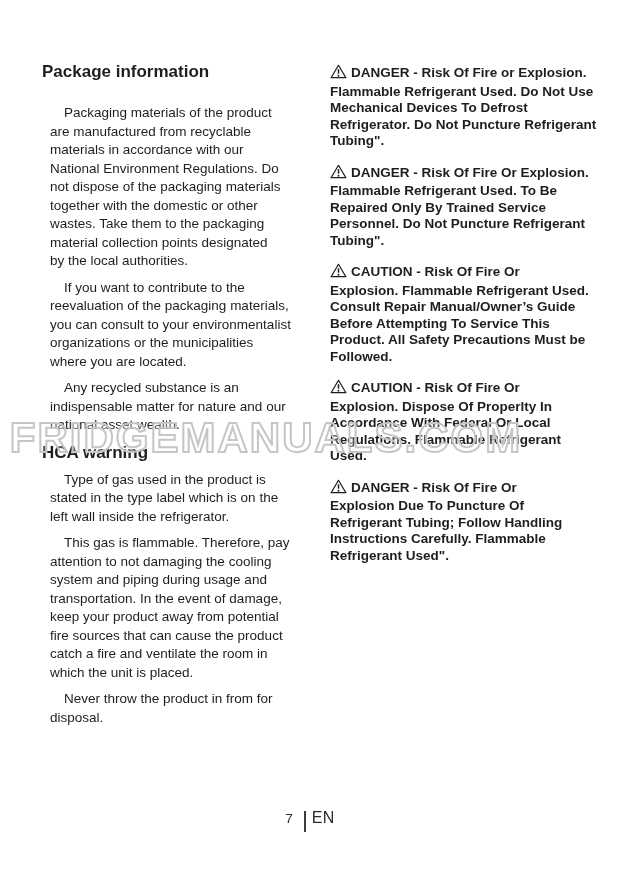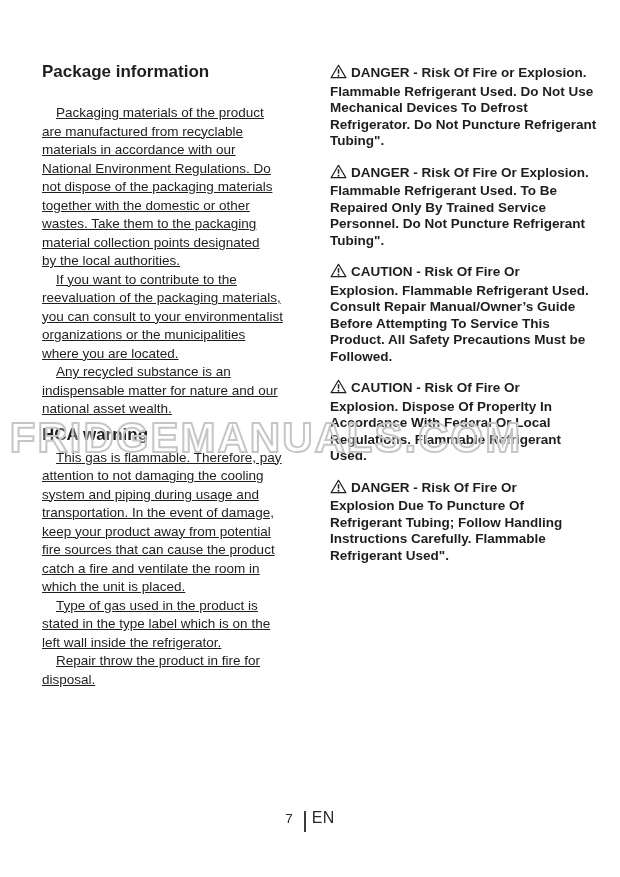--- a/index.html
+++ b/index.html
@@ -31,24 +31,23 @@
     line-height: 16.5px;
   }
   .heading {
     font-size: 17px;
     line-height: 20px;
     font-weight: bold;
     margin: 0 0 22px 0;
   }
   .heading.second { margin: 6px 0 4px 0; }
   .para {
-    margin: 0;
+    margin: 8px;
     white-space: pre-line;
     text-indent: 14px;
-    text-decoration: underline;
   }
   .subhead {
     margin: 0;
     font-weight: bold;
     white-space: pre-line;
   }
   
   .warning { margin: 0 0 14px 0; }
   .warn-icon { display: inline-block; vertical-align: -2px; margin-right: 4px; }
   .warn-label { font-weight: bold; text-align: center; }
@@ -109,32 +108,32 @@
     <p class="para">If you want to contribute to the
 reevaluation of the packaging materials,
 you can consult to your environmentalist
 organizations or the municipalities
 where you are located.</p>
     <p class="para">Any recycled substance is an
 indispensable matter for nature and our
 national asset wealth.</p>
 
     <h1 class="heading second">HCA warning</h1>
+    <p class="para">Type of gas used in the product is
+stated in the type label which is on the
+left wall inside the refrigerator.</p>
     <p class="para">This gas is flammable. Therefore, pay
 attention to not damaging the cooling
 system and piping during usage and
 transportation. In the event of damage,
 keep your product away from potential
 fire sources that can cause the product
 catch a fire and ventilate the room in
 which the unit is placed.</p>
-    <p class="para">Type of gas used in the product is
-stated in the type label which is on the
-left wall inside the refrigerator.</p>
-    <p class="para">Repair throw the product in fire for
+    <p class="para">Never throw the product in from for
 disposal.</p>
   </div>
 
   <div class="col-right">
 
     <p class="warning"><span class="warn-icon"><svg width="17" height="15" viewBox="0 0 17 15">
             <path d="M8.5 1.3 L15.9 13.7 H1.1 Z" fill="none" stroke="#1e1e1e" stroke-width="1.25" stroke-linejoin="round"></path>
             <path d="M8.5 5.2 V9.7" stroke="#1e1e1e" stroke-width="1.5"></path>
             <circle cx="8.5" cy="11.7" r="0.95" fill="#1e1e1e"></circle>
           </svg></span><b class="warn-label">DANGER</b> <span class="warn-text">- Risk Of Fire or Explosion.

